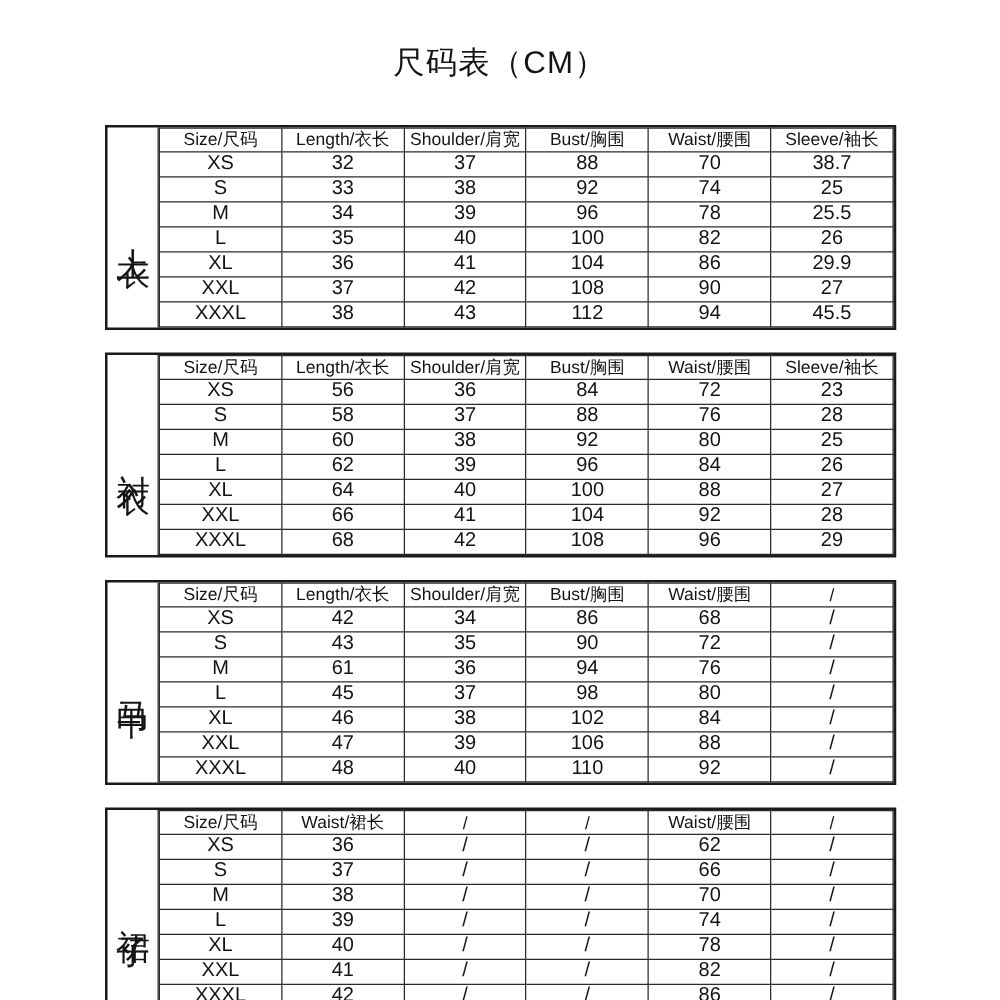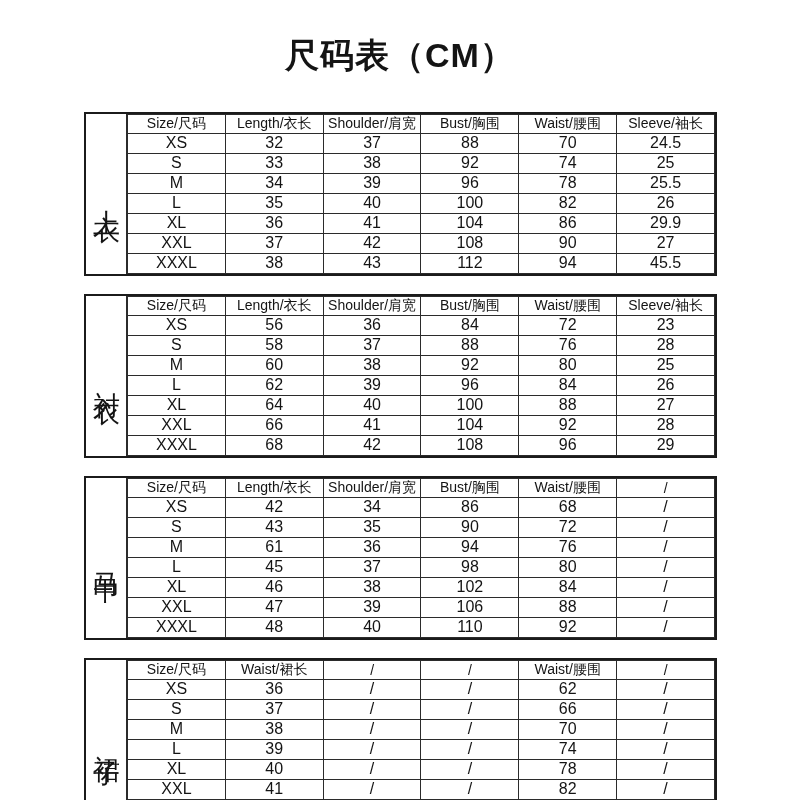--- a/index.html
+++ b/index.html
@@ -7,21 +7,21 @@
   body {
     width: 800px; height: 800px;
     background: #ffffff;
     color: #141414;
     font-family: "Liberation Sans", "DejaVu Sans", sans-serif;
     overflow: hidden;
   }
   .title {
     height: 66px;
     display: flex; align-items: center; justify-content: center;
-    font-size: 34px; font-weight: bold;
+    font-size: 25px; font-weight: normal;
     letter-spacing: 1px;
   }
   #tables { margin-left: 84px; width: 633px; }
   .size-table {
     display: flex;
     height: 164px;
     border: 2px solid #1b1b1b;
     margin-bottom: 18px;
     background: #ffffff;
   }
@@ -73,21 +73,21 @@
               <th>Sleeve/袖长</th>
             </tr>
           </thead>
           <tbody>
             <tr>
               <td>XS</td>
               <td>32</td>
               <td>37</td>
               <td>88</td>
               <td>70</td>
-              <td>24.5</td>
+              <td>38.7</td>
             </tr>
             <tr>
               <td>S</td>
               <td>33</td>
               <td>38</td>
               <td>92</td>
               <td>74</td>
               <td>25</td>
             </tr>
             <tr>

